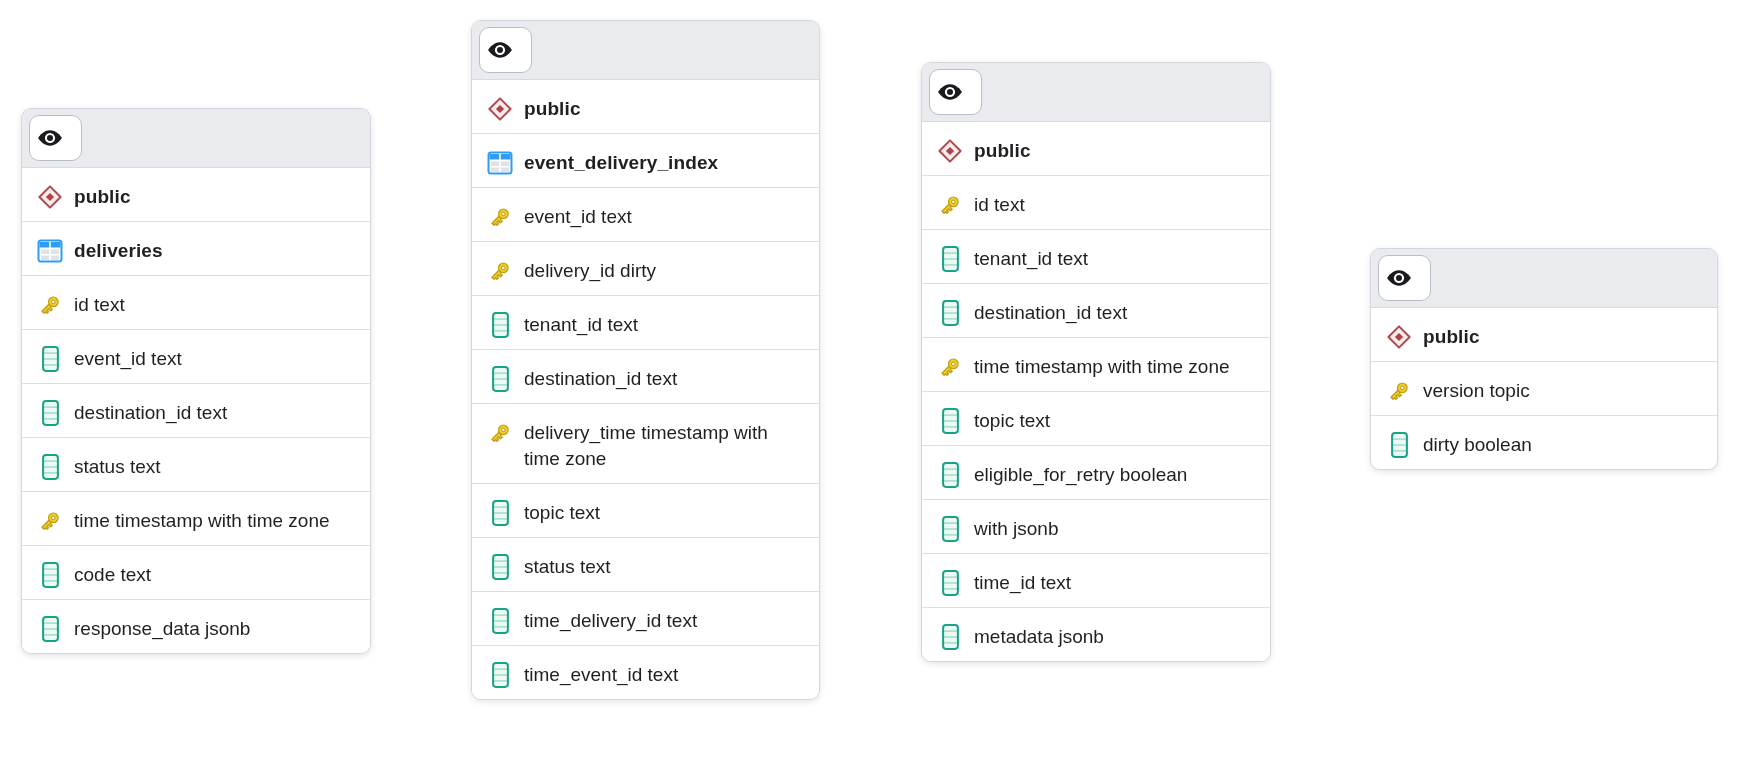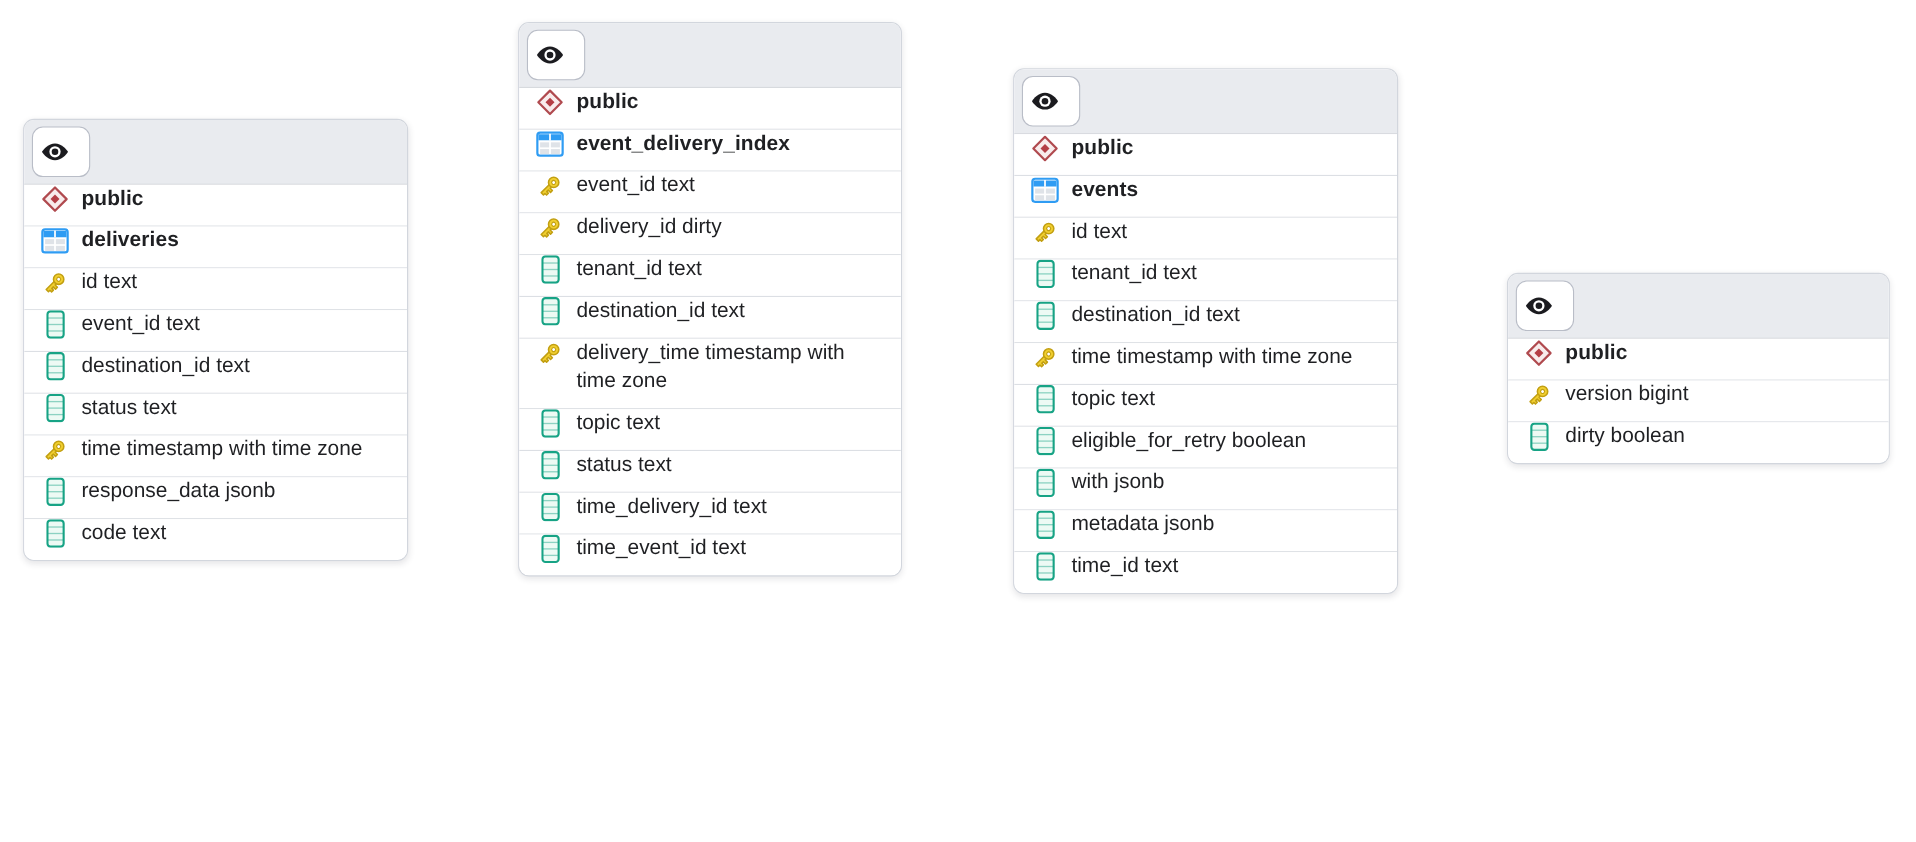--- a/index.html
+++ b/index.html
@@ -25,21 +25,21 @@
   }
   .eye-btn{
     width:53px;height:46px;background:#ffffff;
     border:1.5px solid #b9bdc7;border-radius:10px;
     display:flex;align-items:center;justify-content:center;
     padding:0;cursor:pointer;
   }
   .rows{display:block;}
   .row{
     display:flex;align-items:flex-start;
-    padding:0 12px 11px 15px;background:#ffffff;
+    padding:16px 12px 11px 15px;background:#ffffff;
     border-bottom:1px solid #dcdfe4;box-sizing:border-box;
   }
   .row:last-child{border-bottom:none;}
   .icon{
     flex:0 0 auto;width:26px;height:26px;margin-right:11px;
     display:flex;align-items:center;justify-content:center;
   }
   .icon svg{display:block;}
   .label{
     font-size:19px;line-height:26px;color:#1f2023;
@@ -146,32 +146,32 @@
         </div>
         <div class="row">
           <span class="icon">
             <svg width="17" height="26" viewBox="0 0 17 26">
     <rect x="1.1" y="1.1" width="14.8" height="23.8" rx="2.8" fill="#edfaf4" stroke="#17a385" stroke-width="2"></rect>
     <line x1="1.5" y1="7.1" x2="15.5" y2="7.1" stroke="#17a385" stroke-width="1.2" opacity="0.45"></line>
     <line x1="1.5" y1="13" x2="15.5" y2="13" stroke="#17a385" stroke-width="1.2" opacity="0.45"></line>
     <line x1="1.5" y1="18.9" x2="15.5" y2="18.9" stroke="#17a385" stroke-width="1.2" opacity="0.45"></line>
   </svg>
           </span>
+          <span class="label">code text</span>
+        </div>
+        <div class="row">
+          <span class="icon">
+            <svg width="17" height="26" viewBox="0 0 17 26">
+    <rect x="1.1" y="1.1" width="14.8" height="23.8" rx="2.8" fill="#edfaf4" stroke="#17a385" stroke-width="2"></rect>
+    <line x1="1.5" y1="7.1" x2="15.5" y2="7.1" stroke="#17a385" stroke-width="1.2" opacity="0.45"></line>
+    <line x1="1.5" y1="13" x2="15.5" y2="13" stroke="#17a385" stroke-width="1.2" opacity="0.45"></line>
+    <line x1="1.5" y1="18.9" x2="15.5" y2="18.9" stroke="#17a385" stroke-width="1.2" opacity="0.45"></line>
+  </svg>
+          </span>
           <span class="label">response_data jsonb</span>
-        </div>
-        <div class="row">
-          <span class="icon">
-            <svg width="17" height="26" viewBox="0 0 17 26">
-    <rect x="1.1" y="1.1" width="14.8" height="23.8" rx="2.8" fill="#edfaf4" stroke="#17a385" stroke-width="2"></rect>
-    <line x1="1.5" y1="7.1" x2="15.5" y2="7.1" stroke="#17a385" stroke-width="1.2" opacity="0.45"></line>
-    <line x1="1.5" y1="13" x2="15.5" y2="13" stroke="#17a385" stroke-width="1.2" opacity="0.45"></line>
-    <line x1="1.5" y1="18.9" x2="15.5" y2="18.9" stroke="#17a385" stroke-width="1.2" opacity="0.45"></line>
-  </svg>
-          </span>
-          <span class="label">code text</span>
         </div>
       </div>
   </div>
     <div class="card card-1">
     <div class="card-header">
       <button class="eye-btn">
         <span class="icon">
           <svg width="32" height="24" viewBox="0 0 32 24">
             <path d="M16 2.6 C8.6 2.6 3.3 8.9 1.4 12 C3.3 15.1 8.6 21.4 16 21.4 C23.4 21.4 28.7 15.1 30.6 12 C28.7 8.9 23.4 2.6 16 2.6 Z" fill="#1b1b1f"></path>
             <circle cx="16" cy="12" r="6.3" fill="#ffffff"></circle>
@@ -323,34 +323,20 @@
     <div class="rows">
       <div class="row bold-row">
         <span class="icon">
           <svg width="26" height="26" viewBox="0 0 26 26">
             <path d="M13 2.4 L23.6 13 L13 23.6 L2.4 13 Z" fill="#f8ecec" stroke="#b04a4f" stroke-width="2" stroke-linejoin="round"></path>
             <path d="M13 8.9 L17.1 13 L13 17.1 L8.9 13 Z" fill="#b43f46"></path>
           </svg>
         </span>
         <span class="label schema-label">public</span>
       </div>
-      <div class="row bold-row">
-        <span class="icon">
-          <svg width="26" height="26" viewBox="0 0 26 26">
-            <rect x="1.5" y="2.5" width="23" height="21" rx="2.5" fill="#ffffff" stroke="#2f9cf3" stroke-width="2"></rect>
-            <path d="M2.5 4 h21 v5.6 h-21 Z" fill="#2f9cf3"></path>
-            <rect x="12.2" y="3.6" width="1.6" height="6.2" fill="#ffffff"></rect>
-            <rect x="4" y="11.4" width="8.2" height="4.6" fill="#dfe3e8"></rect>
-            <rect x="13.8" y="11.4" width="8.2" height="4.6" fill="#dfe3e8"></rect>
-            <rect x="4" y="17.5" width="8.2" height="4.6" fill="#dfe3e8"></rect>
-            <rect x="13.8" y="17.5" width="8.2" height="4.6" fill="#dfe3e8"></rect>
-          </svg>
-        </span>
-        <span class="label table-label">events</span>
-      </div>
     <div class="row">
           <span class="icon">
             <svg width="26" height="26" viewBox="0 0 26 26">
     <g transform="rotate(-45 13 13)">
       <path d="M3 11.7 L14.2 11.7 L14.2 14.6 L11.6 14.6 L11.6 17.5 L9.2 17.5 L9.2 14.6 L7.2 14.6 L7.2 16.7 L4.9 16.7 L4.9 14.6 L3 14.6 Z" fill="#f1cf30" stroke="#c29f11" stroke-width="1.4" stroke-linejoin="round"></path>
       <circle cx="17.6" cy="13.1" r="4.7" fill="#f1cf30" stroke="#c29f11" stroke-width="1.4"></circle>
       <circle cx="17.6" cy="13.1" r="1.8" fill="#ffffff" stroke="#c29f11" stroke-width="1"></circle>
     </g>
   </svg>
           </span>
@@ -425,32 +411,32 @@
         </div>
         <div class="row">
           <span class="icon">
             <svg width="17" height="26" viewBox="0 0 17 26">
     <rect x="1.1" y="1.1" width="14.8" height="23.8" rx="2.8" fill="#edfaf4" stroke="#17a385" stroke-width="2"></rect>
     <line x1="1.5" y1="7.1" x2="15.5" y2="7.1" stroke="#17a385" stroke-width="1.2" opacity="0.45"></line>
     <line x1="1.5" y1="13" x2="15.5" y2="13" stroke="#17a385" stroke-width="1.2" opacity="0.45"></line>
     <line x1="1.5" y1="18.9" x2="15.5" y2="18.9" stroke="#17a385" stroke-width="1.2" opacity="0.45"></line>
   </svg>
           </span>
+          <span class="label">time_id text</span>
+        </div>
+        <div class="row">
+          <span class="icon">
+            <svg width="17" height="26" viewBox="0 0 17 26">
+    <rect x="1.1" y="1.1" width="14.8" height="23.8" rx="2.8" fill="#edfaf4" stroke="#17a385" stroke-width="2"></rect>
+    <line x1="1.5" y1="7.1" x2="15.5" y2="7.1" stroke="#17a385" stroke-width="1.2" opacity="0.45"></line>
+    <line x1="1.5" y1="13" x2="15.5" y2="13" stroke="#17a385" stroke-width="1.2" opacity="0.45"></line>
+    <line x1="1.5" y1="18.9" x2="15.5" y2="18.9" stroke="#17a385" stroke-width="1.2" opacity="0.45"></line>
+  </svg>
+          </span>
           <span class="label">metadata jsonb</span>
-        </div>
-        <div class="row">
-          <span class="icon">
-            <svg width="17" height="26" viewBox="0 0 17 26">
-    <rect x="1.1" y="1.1" width="14.8" height="23.8" rx="2.8" fill="#edfaf4" stroke="#17a385" stroke-width="2"></rect>
-    <line x1="1.5" y1="7.1" x2="15.5" y2="7.1" stroke="#17a385" stroke-width="1.2" opacity="0.45"></line>
-    <line x1="1.5" y1="13" x2="15.5" y2="13" stroke="#17a385" stroke-width="1.2" opacity="0.45"></line>
-    <line x1="1.5" y1="18.9" x2="15.5" y2="18.9" stroke="#17a385" stroke-width="1.2" opacity="0.45"></line>
-  </svg>
-          </span>
-          <span class="label">time_id text</span>
         </div>
       </div>
   </div>
     <div class="card card-3">
     <div class="card-header">
       <button class="eye-btn">
         <span class="icon">
           <svg width="32" height="24" viewBox="0 0 32 24">
             <path d="M16 2.6 C8.6 2.6 3.3 8.9 1.4 12 C3.3 15.1 8.6 21.4 16 21.4 C23.4 21.4 28.7 15.1 30.6 12 C28.7 8.9 23.4 2.6 16 2.6 Z" fill="#1b1b1f"></path>
             <circle cx="16" cy="12" r="6.3" fill="#ffffff"></circle>
@@ -472,21 +458,21 @@
     <div class="row">
           <span class="icon">
             <svg width="26" height="26" viewBox="0 0 26 26">
     <g transform="rotate(-45 13 13)">
       <path d="M3 11.7 L14.2 11.7 L14.2 14.6 L11.6 14.6 L11.6 17.5 L9.2 17.5 L9.2 14.6 L7.2 14.6 L7.2 16.7 L4.9 16.7 L4.9 14.6 L3 14.6 Z" fill="#f1cf30" stroke="#c29f11" stroke-width="1.4" stroke-linejoin="round"></path>
       <circle cx="17.6" cy="13.1" r="4.7" fill="#f1cf30" stroke="#c29f11" stroke-width="1.4"></circle>
       <circle cx="17.6" cy="13.1" r="1.8" fill="#ffffff" stroke="#c29f11" stroke-width="1"></circle>
     </g>
   </svg>
           </span>
-          <span class="label">version bigint</span>
+          <span class="label">version topic</span>
         </div>
         <div class="row">
           <span class="icon">
             <svg width="17" height="26" viewBox="0 0 17 26">
     <rect x="1.1" y="1.1" width="14.8" height="23.8" rx="2.8" fill="#edfaf4" stroke="#17a385" stroke-width="2"></rect>
     <line x1="1.5" y1="7.1" x2="15.5" y2="7.1" stroke="#17a385" stroke-width="1.2" opacity="0.45"></line>
     <line x1="1.5" y1="13" x2="15.5" y2="13" stroke="#17a385" stroke-width="1.2" opacity="0.45"></line>
     <line x1="1.5" y1="18.9" x2="15.5" y2="18.9" stroke="#17a385" stroke-width="1.2" opacity="0.45"></line>
   </svg>
           </span>

